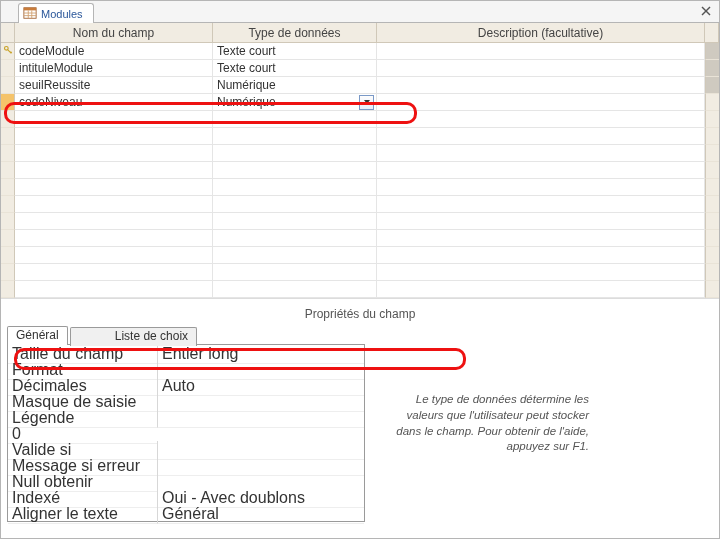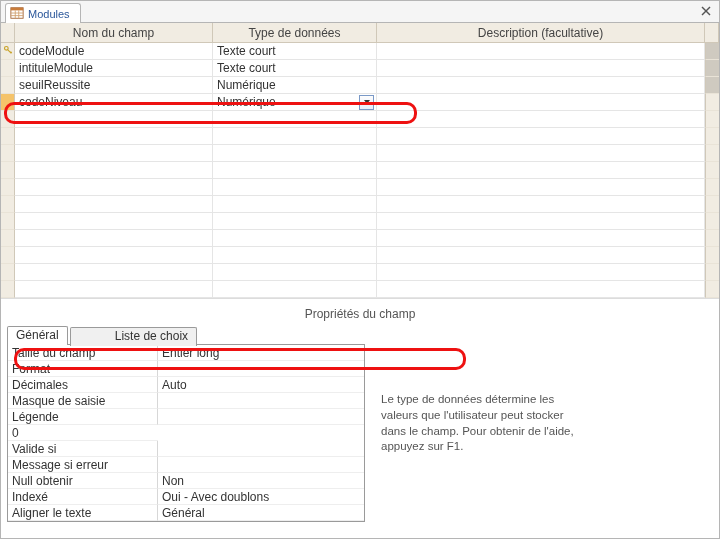--- a/index.html
+++ b/index.html
@@ -18,21 +18,21 @@
     position: relative;
     background: #fff;
   }
   
   .tab-bar {
     height: 22px;
     border-bottom: 1px solid #b5b5b5;
     background: #f5f5f5;
     display: flex;
     align-items: flex-end;
-    padding-left: 4px;
+    padding-left: 17px;
     position: relative;
   }
   .tab {
     height: 20px;
     padding: 0 10px 0 4px;
     display: flex;
     align-items: center;
     gap: 4px;
     background: #fff;
     border: 1px solid #b5b5b5;
@@ -164,44 +164,45 @@
     padding-left: 44px;
   }
   .pgrid {
     border: 1px solid #9a9a9a;
     background: #fff;
   }
   .prow {
     display: grid;
     grid-template-columns: 150px 1fr;
     height: 16px;
-    font-size: 12px;
+    font-size: 16px;
   }
   .plabel {
     border-right: 1px solid #d7d7d7;
     border-bottom: 1px solid #eee;
     padding: 0 4px;
     display: flex;
     align-items: center;
     white-space: nowrap;
   }
   .pvalue {
     border-bottom: 1px solid #eee;
     padding: 0 4px;
     display: flex;
     align-items: center;
   }
   .helptext {
     width: 220px;
     font-size: 11.5px;
     color: #555;
-    text-align: left;
+    text-align: right;
     align-self: center;
     line-height: 1.35;
     padding: 0 6px;
+    font-style: italic;
   }
 </style>
 </head>
 <body>
 
 <div class="frame">
 
   <div class="tab-bar">
     <div class="tab">
       <span>
@@ -426,21 +427,20 @@
           <div class="prow">
             <div class="plabel">Valide si</div>
             <div class="pvalue"></div>
           </div>
           <div class="prow">
             <div class="plabel">Message si erreur</div>
             <div class="pvalue"></div>
           </div>
           <div class="prow">
             <div class="plabel">Null obtenir</div>
-            <div class="pvalue">Non</div>
           </div>
           <div class="prow">
             <div class="plabel">Indexé</div>
             <div class="pvalue">Oui - Avec doublons</div>
           </div>
           <div class="prow">
             <div class="plabel">Aligner le texte</div>
             <div class="pvalue">Général</div>
           </div>
         </div>

